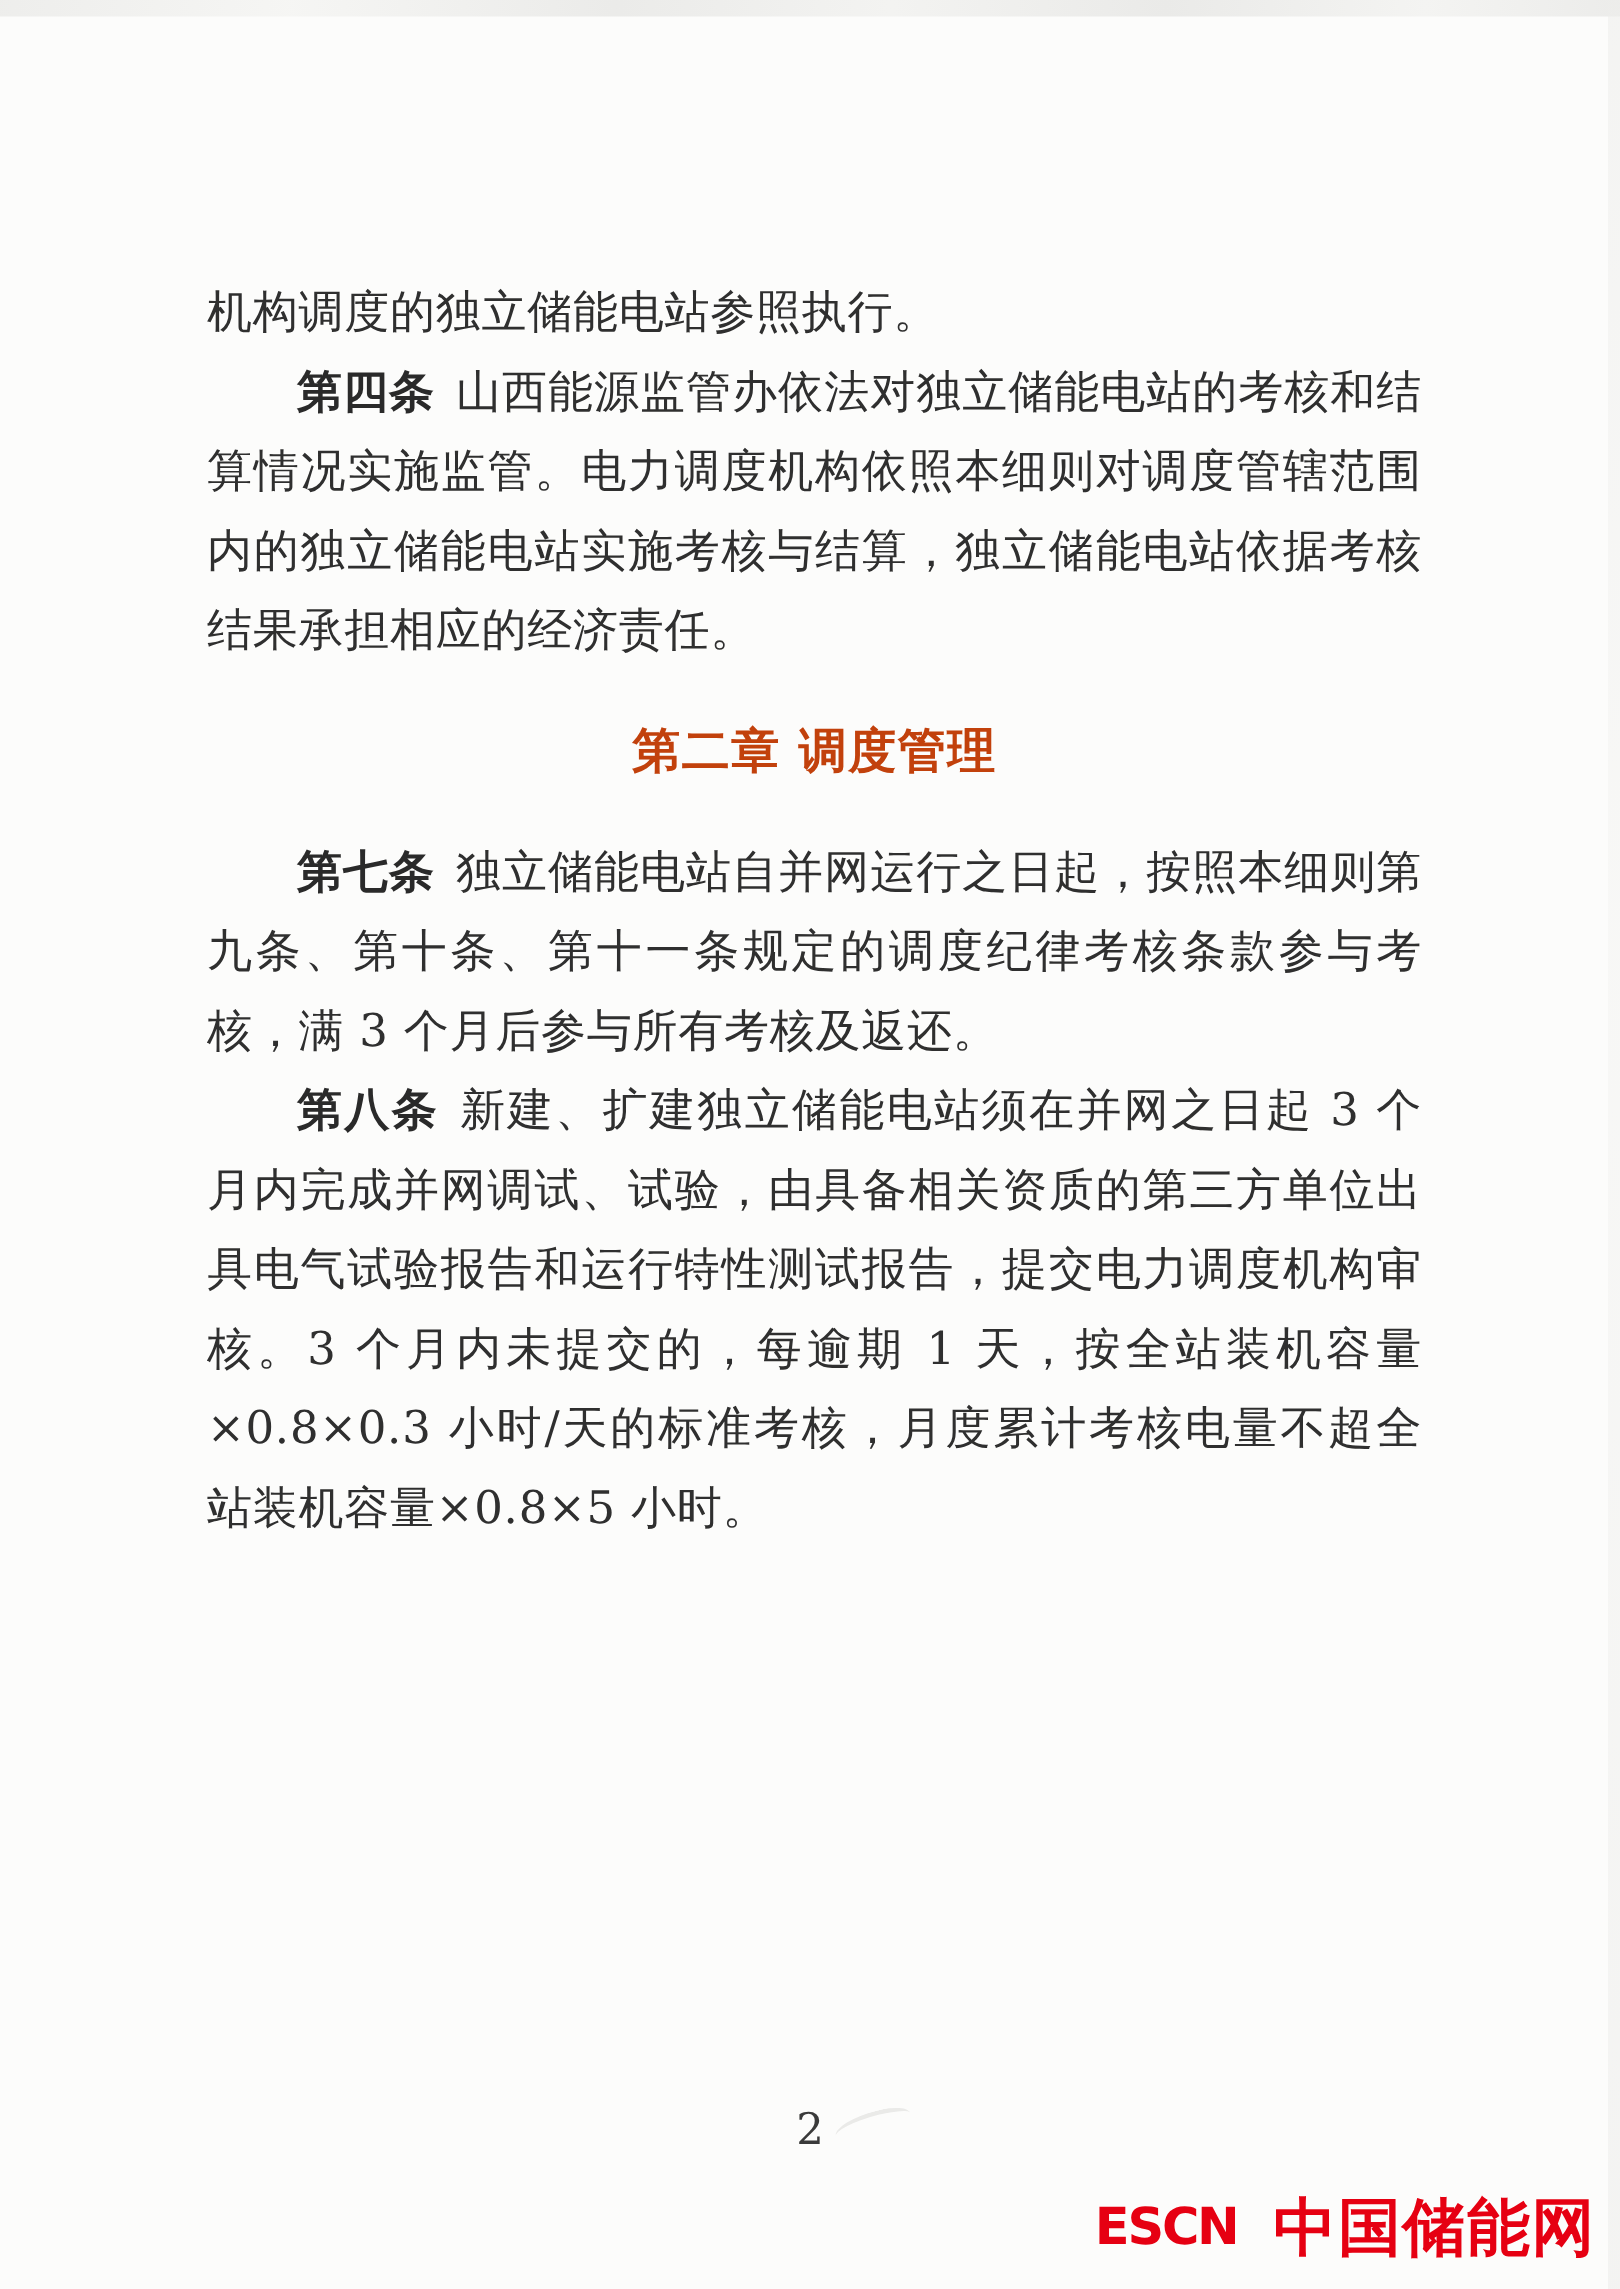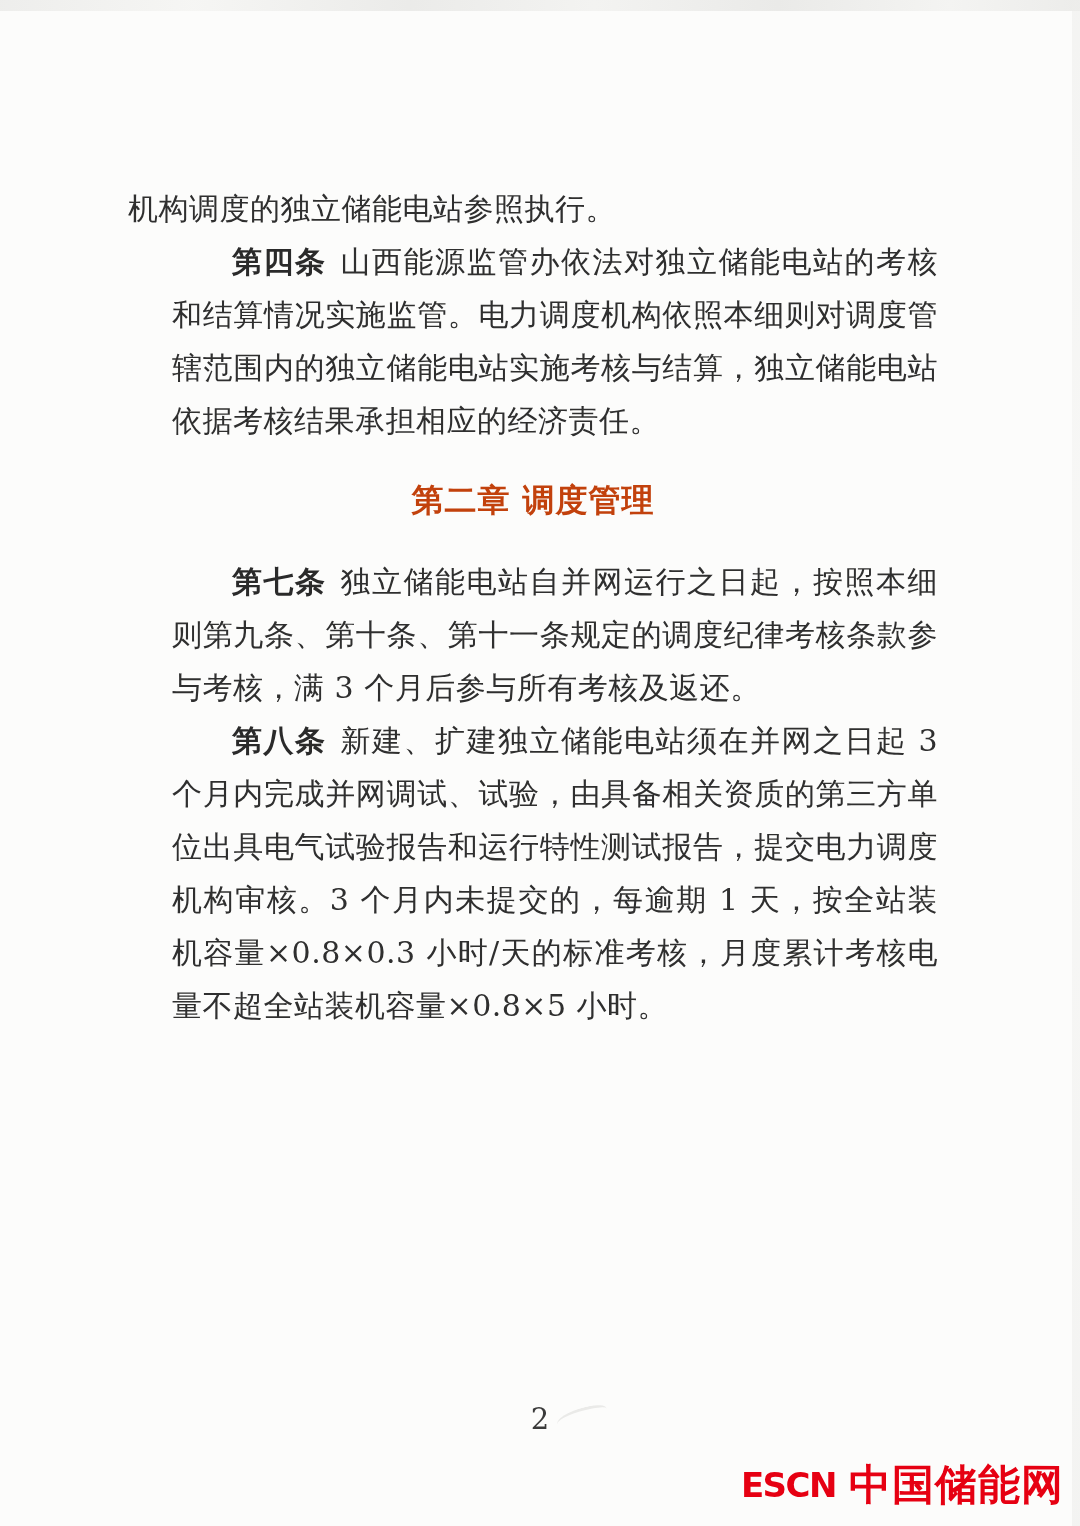--- a/index.html
+++ b/index.html
@@ -38,36 +38,35 @@
     position: absolute;
     left: 556px; top: 1408px;
     width: 52px; height: 14px;
     border-top: 3px solid #e3e3e1;
     border-radius: 60% 40% 0 0;
     transform: rotate(-14deg);
     opacity: 0.7;
   }
   .doc-body {
     position: absolute;
-    left: 128px;
+    left: 138px;
     top: 182px;
     width: 810px;
     font-size: 30px;
     line-height: 53px;
     color: #2f2f2f;
     text-align: justify;
     text-justify: inter-ideograph;
     letter-spacing: 0.5px;
   }
   .doc-body p.para {
     margin: 0;
   }
   .doc-body p.para.indent {
     text-indent: 60px;
-    margin-left: 44px;
   }
   .doc-body .article-label {
     font-family: "DejaVu Sans", "Liberation Sans", sans-serif;
     font-weight: 700;
     margin-right: 14px;
     color: #2a2a2a;
   }
   .doc-body h2.chapter {
     font-family: "DejaVu Sans", "Liberation Sans", sans-serif;
     font-weight: 700;
@@ -87,21 +86,21 @@
     line-height: 40px;
     color: #3a3a3a;
     font-family: "DejaVu Serif", "Liberation Serif", serif;
   }
   .escn-logo {
     position: absolute;
     top: 1468px;
     right: 16px;
     display: flex;
     align-items: center;
-    gap: 13px;
+    gap: 24px;
     white-space: nowrap;
     color: #e60012; 
   }
   .logo-latin {
     font-family: "DejaVu Sans", "Liberation Sans", sans-serif;
     font-weight: 800;
     font-size: 34px;
     line-height: 34px;
     letter-spacing: -1.5px;
   }

